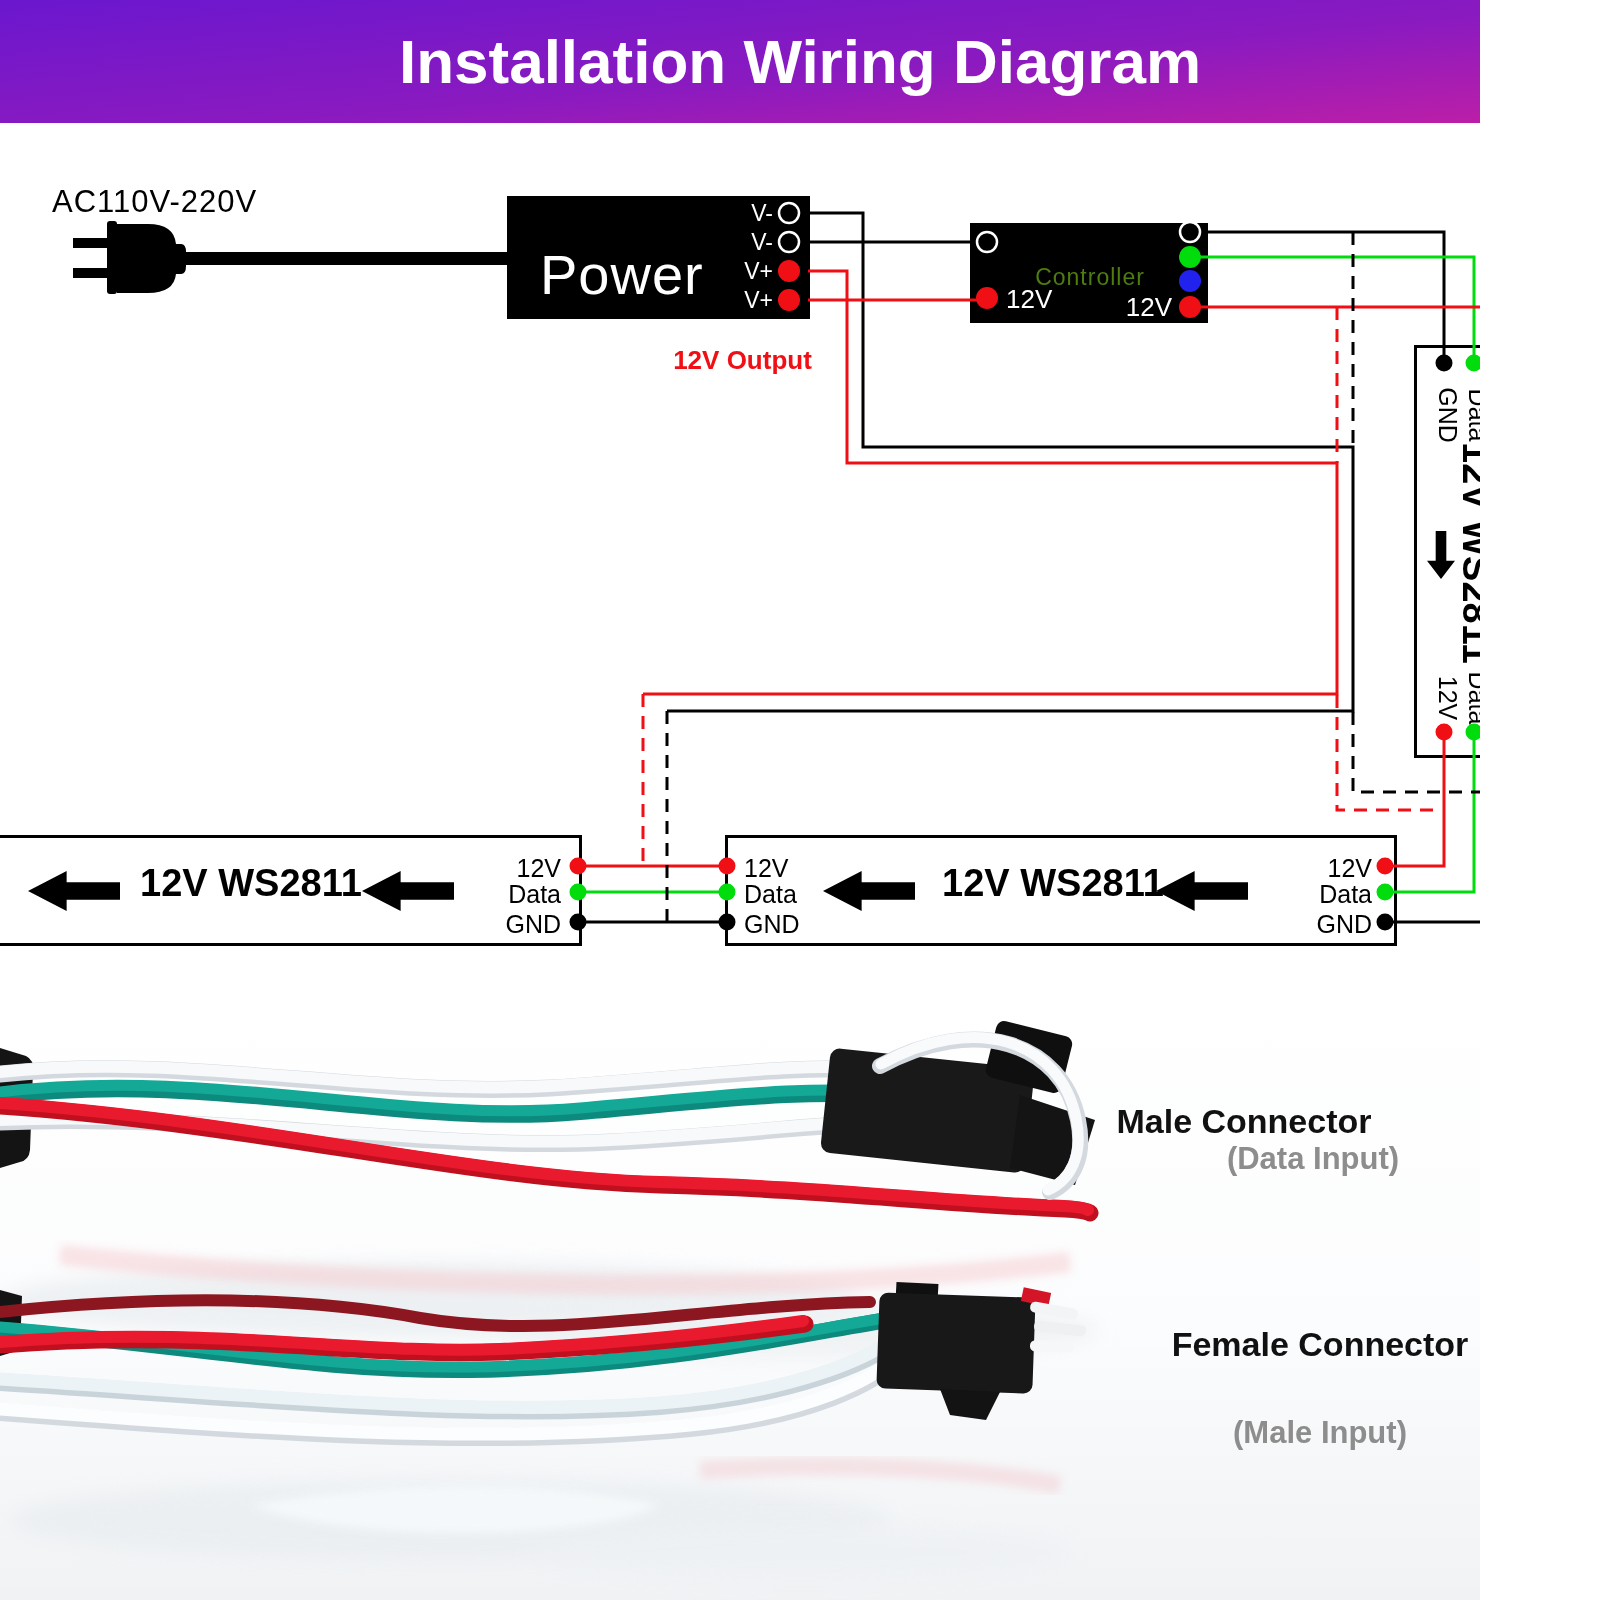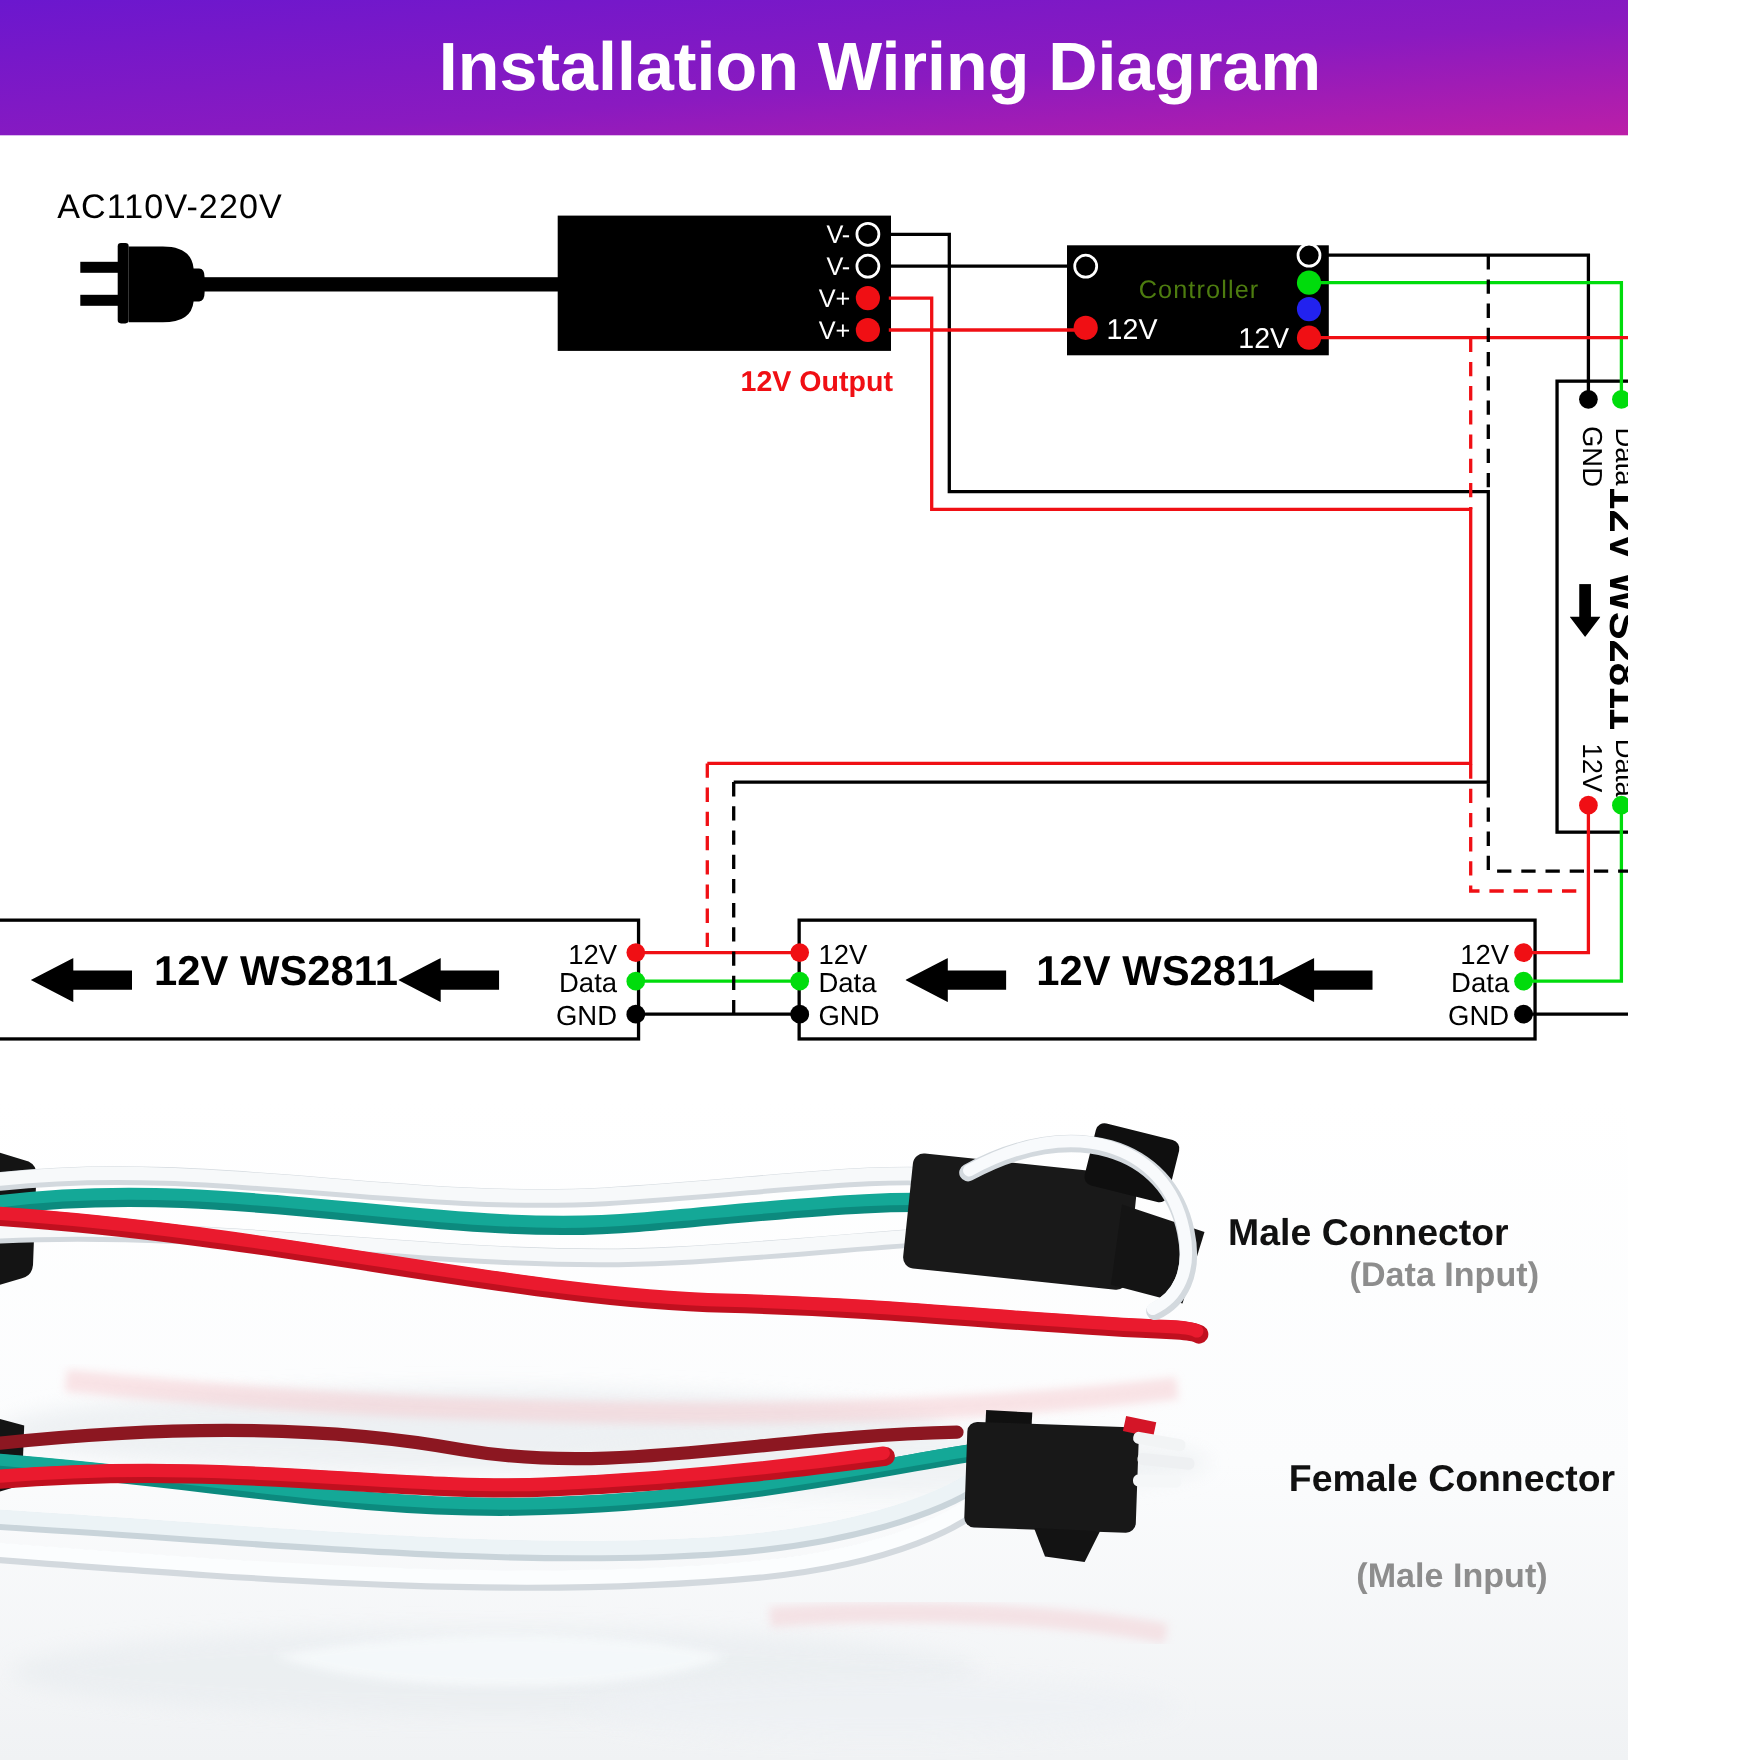--- a/index.html
+++ b/index.html
@@ -4,21 +4,21 @@
 <style>
   html,body{margin:0;padding:0;background:#fff;}
   .stage{position:relative;width:1480px;height:1600px;background:#fff;overflow:hidden;
          font-family:"Liberation Sans",sans-serif;}
   
   .hdr{position:absolute;left:0;top:0;width:1600px;height:123px;
        background:linear-gradient(175deg,#6b17ce 0%,#8a1ac0 55%,#c01fa5 100%);
        display:flex;align-items:center;justify-content:center;}
   .hdr h1{margin:0;color:#fff;font-size:62px;font-weight:700;letter-spacing:0px;}
   
-  .abs{position:absolute;}
+  .abs{position:absolute;margin-top:14px;}
   .blackbox{position:absolute;background:#000;}
   .whitebox{position:absolute;background:#fff;border:3px solid #000;box-sizing:border-box;}
   .wiresvg{position:absolute;left:0;top:0;pointer-events:none;}
   .ac{font-size:31px;color:#000;letter-spacing:1px;}
   .powerlbl{color:#fff;font-size:56px;letter-spacing:1px;}
   .term{position:absolute;color:#fff;font-size:23px;width:52px;text-align:right;line-height:26px;}
   .outlbl{color:#f00f14;font-size:26px;font-weight:700;text-align:center;}
   .ctrl-title{color:#4d7c0f;font-size:23px;letter-spacing:1px;text-align:center;}
   .ctrl-pin{position:absolute;color:#fff;font-size:26px;line-height:28px;}
   .pin-label{position:absolute;color:#000;font-size:25px;line-height:26px;height:26px;white-space:nowrap;}
@@ -146,20 +146,21 @@
       <circle cx="727" cy="892" r="8.5" fill="#00dc0c"></circle>
       <circle cx="727" cy="922" r="8.5" fill="#000"></circle>
       <circle cx="1385" cy="866" r="8.5" fill="#f00f14"></circle>
       <circle cx="1385" cy="892" r="8.5" fill="#00dc0c"></circle>
       <circle cx="1385" cy="922" r="8.5" fill="#000"></circle>
     </g>
   </svg>
 
   <div class="abs ac" style="left:52px;top:170px;">AC110V-220V</div>
 
+  <div class="abs powerlbl" style="left:540px;top:228px;">Power</div>
   <span class="term" style="left:721px;top:200px;">V-</span>
   <span class="term" style="left:721px;top:229px;">V-</span>
   <span class="term" style="left:721px;top:258px;">V+</span>
   <span class="term" style="left:721px;top:287px;">V+</span>
   <div class="abs outlbl" style="left:630px;top:331px;width:225px;">12V Output</div>
 
   <div class="abs ctrl-title" style="left:995px;top:250px;width:190px;">Controller</div>
   <span class="ctrl-pin" style="left:1006px;top:285px;">12V</span>
   <span class="ctrl-pin" style="left:1112px;top:293px;width:60px;text-align:right;">12V</span>
 

